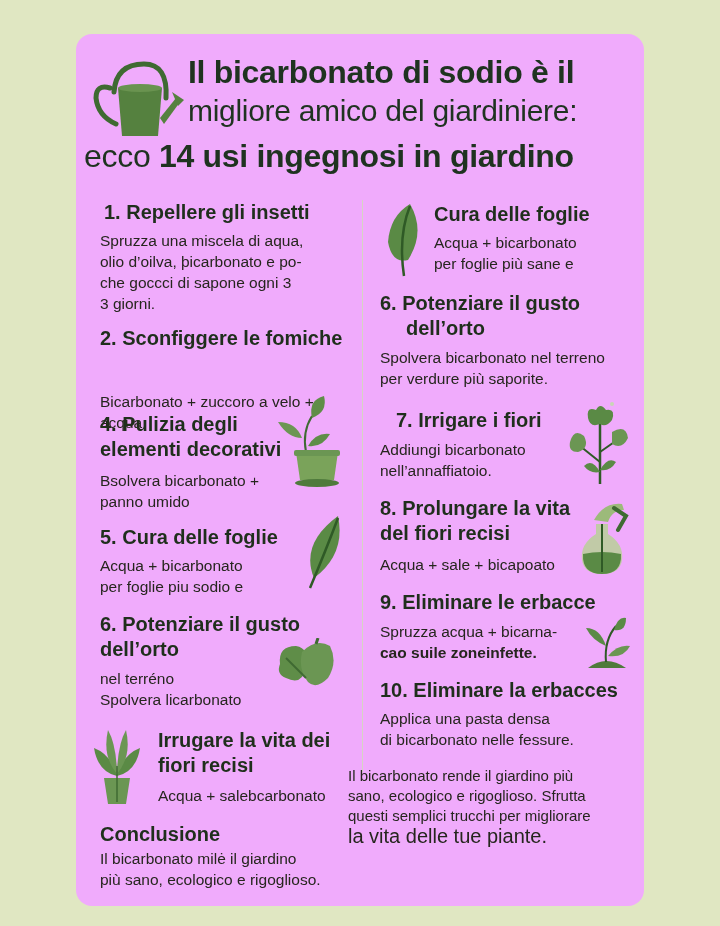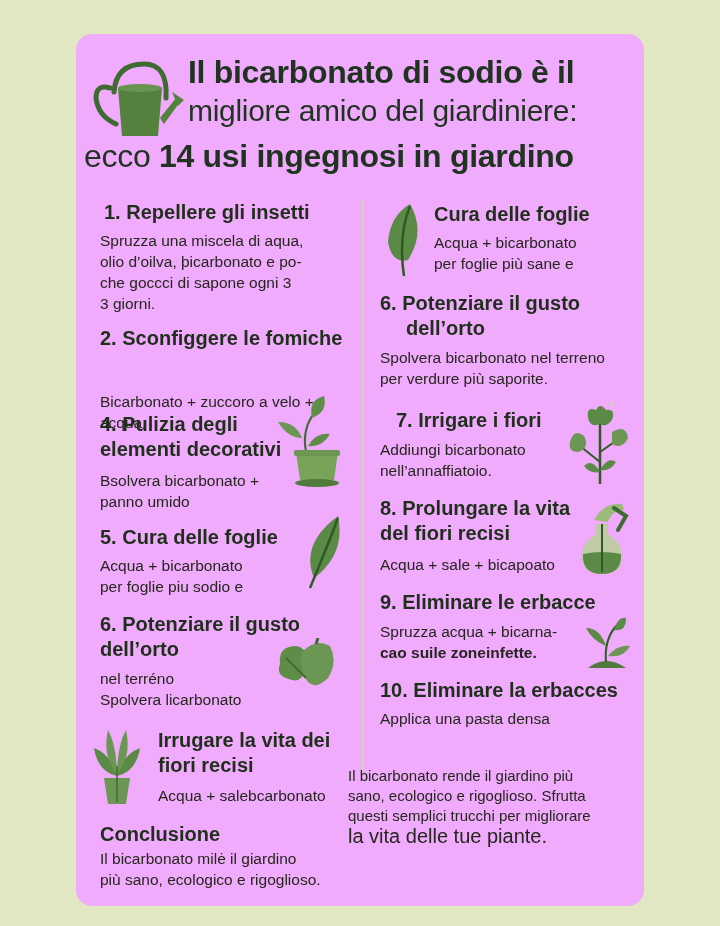--- a/index.html
+++ b/index.html
@@ -236,20 +236,21 @@
         <path d="M22 46 Q20 24 32 10" stroke="#2f5a26" stroke-width="2" fill="none"></path>
         <path d="M30 14 Q34 0 42 2 Q42 16 30 14 Z" fill="#5a8a45"></path>
         <path d="M22 30 Q8 24 2 12 Q16 12 22 30 Z" fill="#5a8a45"></path>
         <path d="M24 40 Q34 28 46 30 Q40 42 24 40 Z" fill="#6b9653"></path>
       </svg>
     </div>
 
     <div class="abs h" style="left:304px; top:644px;">10. Eliminare la erbacces</div>
     <div class="abs" style="left:304px; top:674px;">
       <div class="p">Applica una pasta densa</div>
+      <div class="p">di bicarbonato nelle fessure.</div>
     </div>
 
     <div class="abs" style="left:272px; top:732px;">
       <div class="p" style="font-size:15px;line-height:20px">Il bicarbonato rende il giardino più</div>
       <div class="p" style="font-size:15px;line-height:20px">sano, ecologico e rigoglioso. Sfrutta</div>
       <div class="p" style="font-size:15px;line-height:20px">questi semplici trucchi per migliorare</div>
       <div class="p" style="font-size:20px;line-height:20px">la vita delle tue piante.</div>
     </div>
   </div>
 </div>

